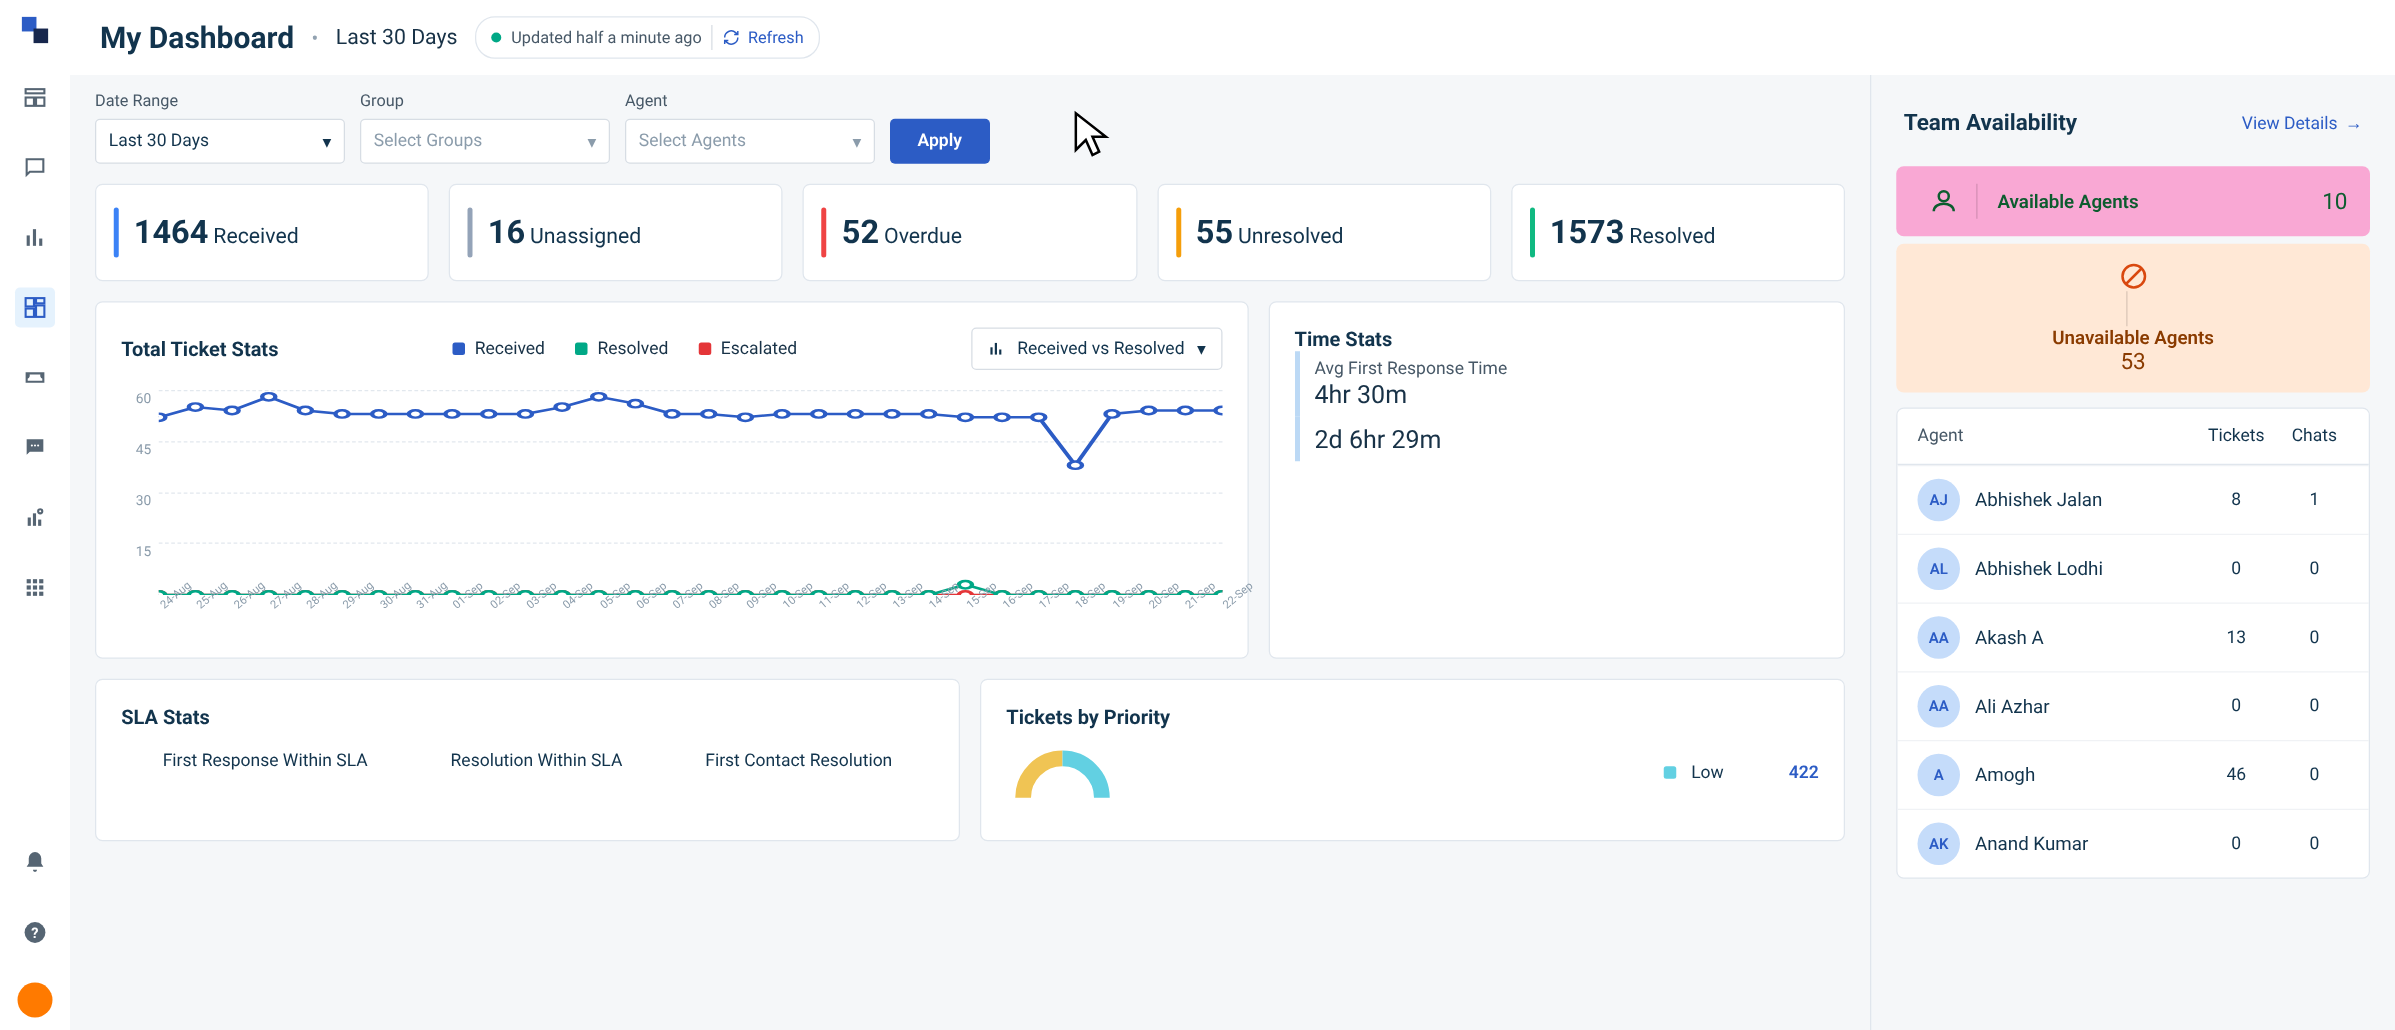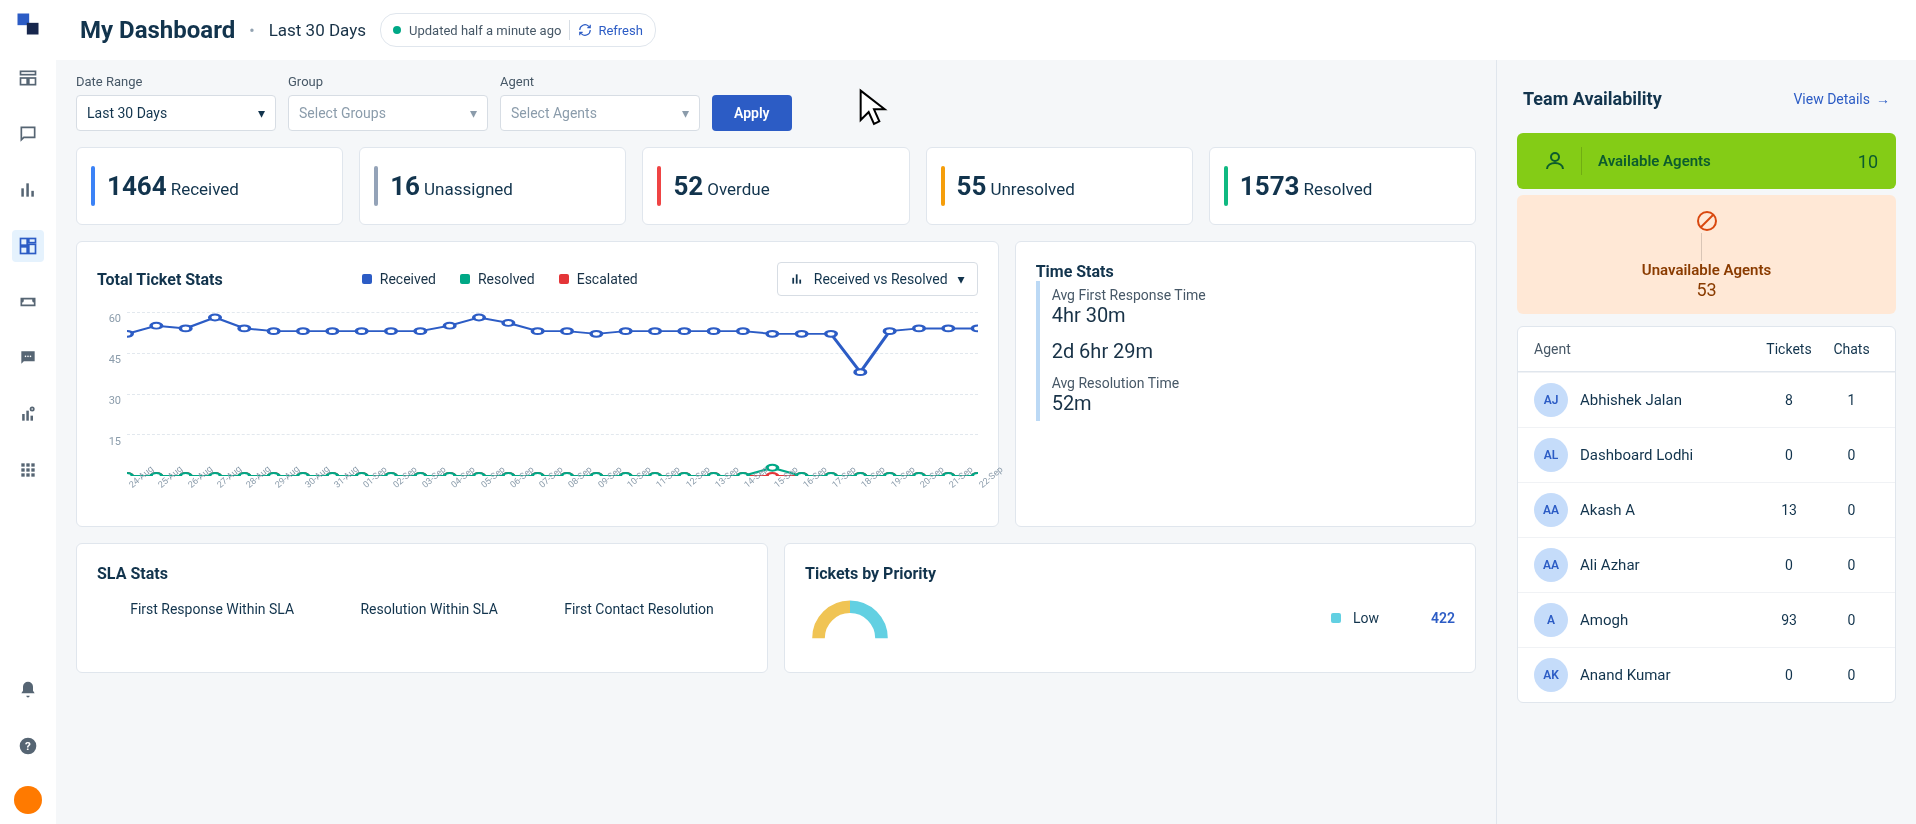--- a/index.html
+++ b/index.html
@@ -73,21 +73,21 @@
 
 .team-header { display: flex; align-items: center; justify-content: space-between; padding: 14px 6px 18px; }
 .team-title { font-size: 18px; font-weight: 700; color: #12344d; }
 .team-link { color: #2c5cc5; font-size: 14px; display: flex; align-items: center; gap: 6px; cursor: pointer; }
 
 .avail-row { display: flex; align-items: center; border-radius: 6px; padding: 14px 18px; margin: 6px 0; }
 .avail-row .icon-wrap { width: 40px; display: flex; align-items: center; justify-content: center; }
 .avail-row .divider { width: 1px; height: 28px; background: rgba(0,0,0,0.15); margin: 0 16px 0 6px; }
 .avail-row .lab { flex: 1; font-size: 15px; font-weight: 600; }
 .avail-row .cnt { font-size: 18px; font-weight: 400; }
-.avail-row.green { background: #84cc16; color: #0c5c2e; }
+.avail-row.green { background: #f9a8d4; color: #0c5c2e; }
 .avail-row.orange { background: #ffe8d6; color: #8a3b00; flex-direction: column; }
 
 .agent-table { background: #fff; border: 1px solid #e0e6ed; border-radius: 6px; margin-top: 12px; }
 .agent-table .thead, .agent-table .trow { display: flex; align-items: center; padding: 14px 16px; }
 .agent-table .thead { color: #475867; font-size: 14px; border-bottom: 1px solid #e0e6ed; }
 .agent-table .trow { border-top: 1px solid #f0f2f5; padding-top: 10px; padding-bottom: 10px; }
 .agent-table .c-agent { flex: 1; display: flex; align-items: center; gap: 12px; }
 .agent-table .c-tick { width: 70px; text-align: center; font-size: 14px; color: #12344d; }
 .agent-table .c-chat { width: 55px; text-align: center; font-size: 14px; color: #12344d; }
 .agent-avatar { width: 34px; height: 34px; border-radius: 50%; background: #c5dcfa; color: #2c5cc5; font-size: 12px; font-weight: 600; display: flex; align-items: center; justify-content: center; }
@@ -427,24 +427,20 @@
       <div class="card card-time">
         <div class="card-title">Time Stats</div>
         <div id="time-items">
             <div class="time-stat">
        <div class="l">Avg First Response Time</div>
        <div class="v">4hr 30m</div>
      </div>
             <div class="time-stat">
        <div class="v">2d 6hr 29m</div>
      </div>
-            <div class="time-stat">
-       <div class="l">Avg Resolution Time</div>
-       <div class="v">52m</div>
-     </div>
           </div>
       </div>
     </div>
 
     <div class="row3">
       <div class="card card-sla">
         <div class="card-title">SLA Stats</div>
         <div class="sla-cols">
           <div><span>First Response Within SLA</span></div>
           <div><span>Resolution Within SLA</span></div>
@@ -510,21 +506,21 @@
        <div class="c-agent">
               <div class="agent-avatar">AJ</div>
               <span class="agent-name">Abhishek Jalan</span>
             </div>
        <div class="c-tick">8</div>
        <div class="c-chat">1</div>
      </div>
           <div class="trow">
        <div class="c-agent">
               <div class="agent-avatar">AL</div>
-              <span class="agent-name">Dashboard Lodhi</span>
+              <span class="agent-name">Abhishek Lodhi</span>
             </div>
        <div class="c-tick">0</div>
        <div class="c-chat">0</div>
      </div>
           <div class="trow">
        <div class="c-agent">
               <div class="agent-avatar">AA</div>
               <span class="agent-name">Akash A</span>
             </div>
        <div class="c-tick">13</div>
@@ -536,21 +532,21 @@
               <span class="agent-name">Ali Azhar</span>
             </div>
        <div class="c-tick">0</div>
        <div class="c-chat">0</div>
      </div>
           <div class="trow">
        <div class="c-agent">
               <div class="agent-avatar">A</div>
               <span class="agent-name">Amogh</span>
             </div>
-       <div class="c-tick">93</div>
+       <div class="c-tick">46</div>
        <div class="c-chat">0</div>
      </div>
           <div class="trow">
        <div class="c-agent">
               <div class="agent-avatar">AK</div>
               <span class="agent-name">Anand Kumar</span>
             </div>
        <div class="c-tick">0</div>
        <div class="c-chat">0</div>
      </div>

